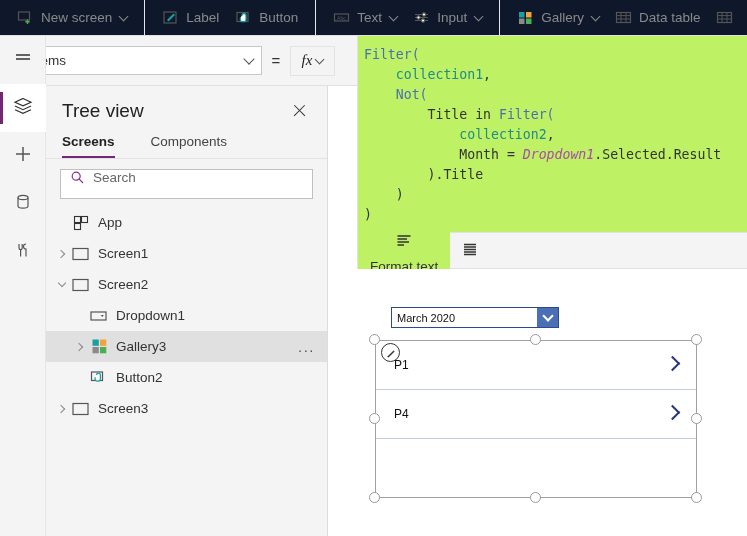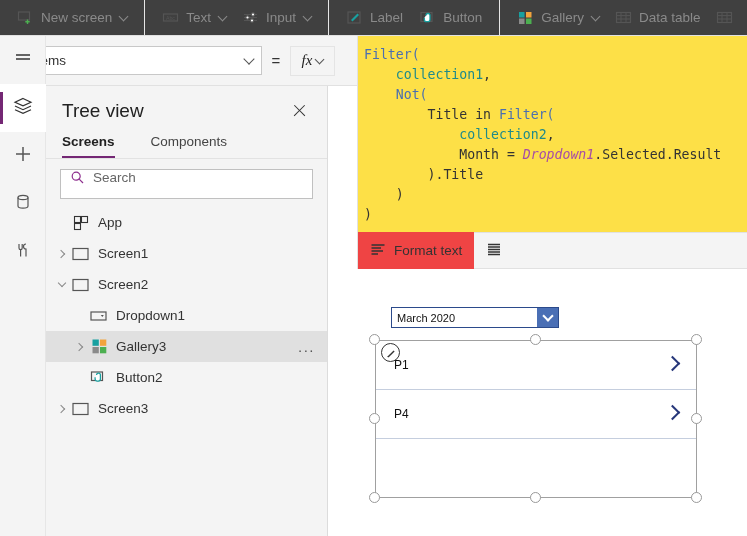--- a/index.html
+++ b/index.html
@@ -8,21 +8,21 @@
     font-family: "Liberation Sans", sans-serif;
     background: #ffffff;
     overflow: hidden;
   }
   #app { position: relative; width: 747px; height: 536px; }
 
   
   .toolbar {
     position: absolute; top: 0; left: 0;
     width: 747px; height: 36px;
-    background: #404040;
+    background: #0f172a;
     border-bottom: 1px solid #e1e1e1;
     display: flex; align-items: center;
     overflow: hidden;
   }
   .tb-group {
     display: flex; align-items: center; height: 36px;
     padding: 0 9px;
     border-right: 1px solid #e6e6e6;
   }
   .tb-group.last { border-right: none; }
@@ -58,21 +58,21 @@
     width: 45px; height: 30px; background: #f4f4f4; border: 1px solid #e4e4e4;
     display: flex; align-items: center; justify-content: center; gap: 3px;
     font-size: 15px; color: #222; font-family: "Liberation Serif", serif; font-style: italic;
   }
   .fx-btn .chev-sm { border-color: #555; margin-top: -3px; }
 
   
   .formula-area {
     position: absolute; top: 36px; left: 357px;
     width: 390px; height: 196px;
-    background: #fde047;
+    background: #bef264;
     border-left: 1px solid #e1e1e1;
     padding: 9px 0 0 6px;
     overflow: hidden;
   }
   .formula-code {
     font-family: "DejaVu Sans Mono", "Liberation Mono", monospace;
     font-size: 13.2px; line-height: 20px;
     white-space: pre; color: #333333;
   }
   .tok-fn   { color: #4a6fb0; }
@@ -88,21 +88,21 @@
     border-left: 1px solid #e1e1e1;
     border-top: 1px solid #e1e1e1;
     border-bottom: 1px solid #e1e1e1;
     display: flex; align-items: center;
   }
   .fmt-item {
     display: flex; align-items: center; gap: 8px;
     height: 37px; padding: 0 12px;
     font-size: 13.5px; color: #333;
   }
-  .fmt-item.active { background: #ef4444; }
+  .fmt-item.active { background: #bef264; flex-direction: column; }
 
   
   .rail {
     position: absolute; top: 36px; left: 0;
     width: 46px; height: 500px;
     background: #f4f4f4;
     border-right: 1px solid #e6e6e6;
   }
   .rail-btn {
     position: relative; width: 46px; height: 48px;
@@ -243,59 +243,59 @@
         </span>
         <span>New screen</span>
         <span class="chev-sm"></span>
       </div>
     </div>
 
     <div class="tb-group">
       <div class="tb-item">
         <span class="ico">
           <svg width="17" height="17" viewBox="0 0 17 17">
+            <rect x="2" y="3" width="12" height="11" fill="none" stroke="#555" stroke-width="1.2"></rect>
+            <path d="M5 11 L11.5 4.5 L13 6 L6.5 12.5 Z" fill="#18a0a0"></path>
+          </svg>
+        </span>
+        <span>Label</span>
+      </div>
+      <div class="tb-item">
+        <span class="ico">
+          <svg width="17" height="17" viewBox="0 0 17 17">
+            <rect x="2" y="3.5" width="11" height="9" fill="none" stroke="#555" stroke-width="1.2"></rect>
+            <path d="M7 6.5 a2 2 0 0 1 4 0 v4 a2.2 2.2 0 0 1 -2.2 2.2 h-1.4 a2 2 0 0 1 -2 -2 v-2" fill="#fff" stroke="#18a0a0" stroke-width="1.3"></path>
+          </svg>
+        </span>
+        <span>Button</span>
+      </div>
+    </div>
+
+    <div class="tb-group">
+      <div class="tb-item">
+        <span class="ico">
+          <svg width="17" height="17" viewBox="0 0 17 17">
             <rect x="1.5" y="5" width="14" height="7" fill="none" stroke="#555" stroke-width="1.2"></rect>
             <text x="8.5" y="10.6" font-size="5.2" fill="#555" text-anchor="middle" font-family="Liberation Sans, sans-serif">Abc</text>
           </svg>
         </span>
         <span>Text</span>
         <span class="chev-sm"></span>
       </div>
       <div class="tb-item">
         <span class="ico">
           <svg width="17" height="17" viewBox="0 0 17 17">
             <path d="M2 5.5 H15 M2 8.5 H15 M2 11.5 H15" stroke="#555" stroke-width="1.2"></path>
             <circle cx="11" cy="5.5" r="1.7" fill="#fff" stroke="#555" stroke-width="1.2"></circle>
             <circle cx="5.5" cy="8.5" r="1.7" fill="#fff" stroke="#555" stroke-width="1.2"></circle>
             <circle cx="10" cy="11.5" r="1.7" fill="#fff" stroke="#555" stroke-width="1.2"></circle>
           </svg>
         </span>
         <span>Input</span>
         <span class="chev-sm"></span>
-      </div>
-    </div>
-
-    <div class="tb-group">
-      <div class="tb-item">
-        <span class="ico">
-          <svg width="17" height="17" viewBox="0 0 17 17">
-            <rect x="2" y="3" width="12" height="11" fill="none" stroke="#555" stroke-width="1.2"></rect>
-            <path d="M5 11 L11.5 4.5 L13 6 L6.5 12.5 Z" fill="#18a0a0"></path>
-          </svg>
-        </span>
-        <span>Label</span>
-      </div>
-      <div class="tb-item">
-        <span class="ico">
-          <svg width="17" height="17" viewBox="0 0 17 17">
-            <rect x="2" y="3.5" width="11" height="9" fill="none" stroke="#555" stroke-width="1.2"></rect>
-            <path d="M7 6.5 a2 2 0 0 1 4 0 v4 a2.2 2.2 0 0 1 -2.2 2.2 h-1.4 a2 2 0 0 1 -2 -2 v-2" fill="#fff" stroke="#18a0a0" stroke-width="1.3"></path>
-          </svg>
-        </span>
-        <span>Button</span>
       </div>
     </div>
 
     <div class="tb-group last">
       <div class="tb-item">
         <span class="ico">
           <svg width="17" height="17" viewBox="0 0 17 17">
             <rect x="2" y="3" width="5.5" height="5.5" fill="#18a0a0"></rect>
             <rect x="9" y="3" width="5.5" height="5.5" fill="#f2a33c"></rect>
             <rect x="2" y="9.5" width="5.5" height="5.5" fill="#8a8a8a"></rect>

